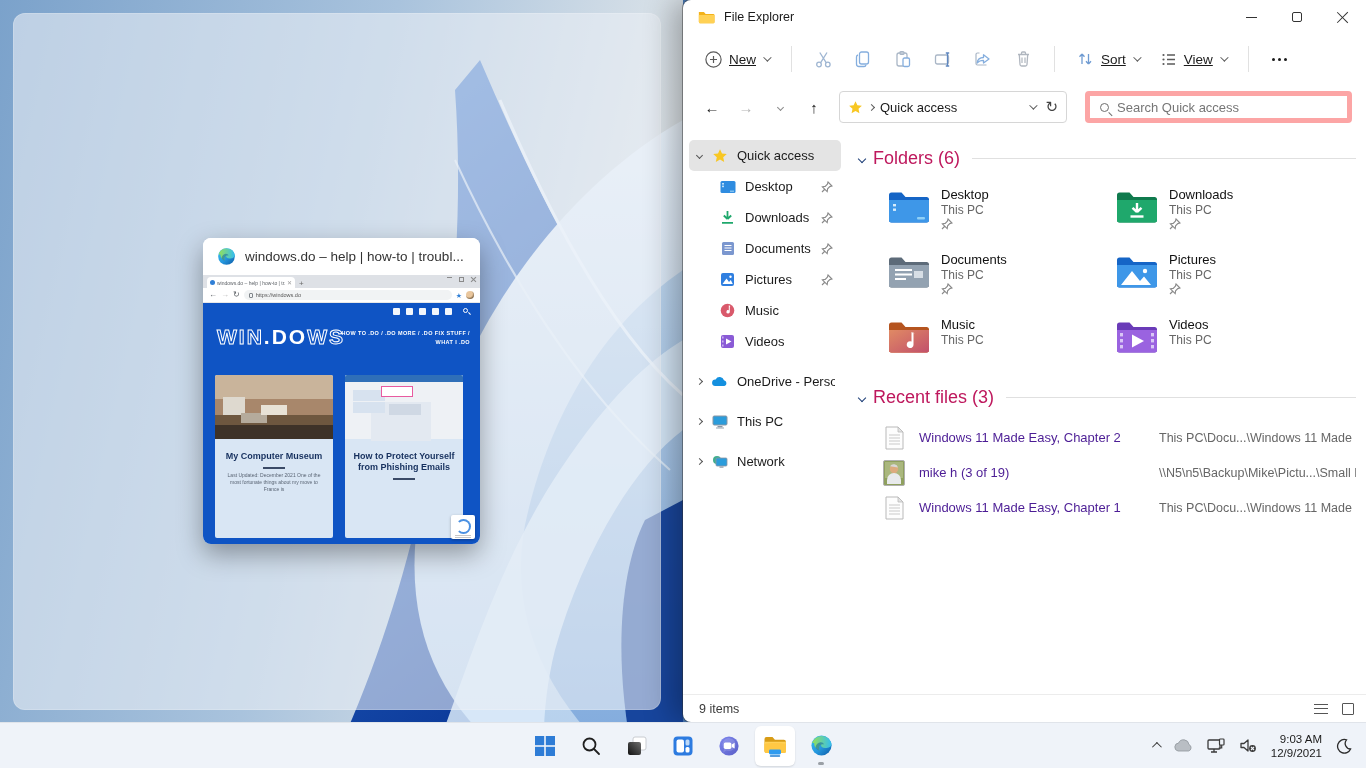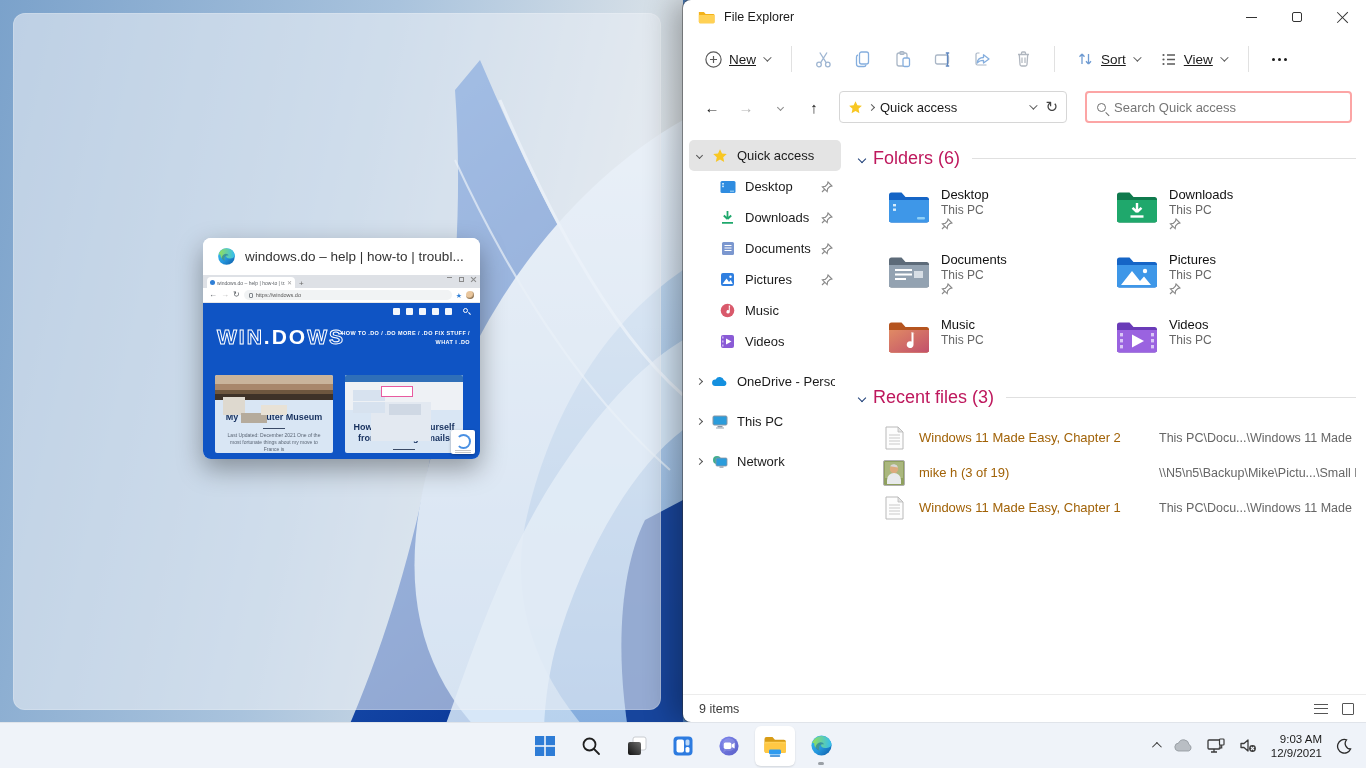--- a/index.html
+++ b/index.html
@@ -6,21 +6,21 @@
   html,body { width:1366px; height:768px; overflow:hidden; }
   body { font-family:"Liberation Sans", sans-serif; position:relative; background:#4a7ab5; }
 
   
   .desktop { position:absolute; left:0; top:0; width:683px; height:768px; overflow:hidden; }
   .wallpaper { position:absolute; inset:0; }
   .snap-overlay { position:absolute; left:13px; top:13px; width:648px; height:697px;
     border-radius:12px; background:rgba(233,239,245,0.60); box-shadow:0 0 0 1px rgba(255,255,255,0.18) inset; }
 
   
-  .thumb-win { position:absolute; left:203px; top:238px; width:277px; height:221px;
+  .thumb-win { position:absolute; left:203px; top:238px; width:277px; height:306px;
     border-radius:8px; overflow:hidden; background:#fff; box-shadow:0 10px 26px rgba(0,0,0,0.35); }
   .thumb-titlebar { height:37px; background:#fff; display:flex; align-items:center; gap:9px; padding:0 14px; }
   .thumb-title { font-size:13.5px; color:#333; white-space:nowrap; overflow:hidden; }
   .mini-browser { position:absolute; left:0; top:37px; right:0; bottom:0; background:#dee1e6; }
   .mini-tabstrip { height:13px; background:#dee1e6; display:flex; align-items:flex-end; padding:0 4px; position:relative; }
   .mini-tab { width:88px; height:11px; background:#fff; border-radius:4px 4px 0 0; display:flex; align-items:center; gap:2px; padding:0 3px; }
   .mini-tab-fav { width:5px; height:5px; border-radius:50%; background:#2f7fd6; flex:none; }
   .mini-tab-label { font-size:5px; color:#5f6368; white-space:nowrap; overflow:hidden; flex:1; }
   .mini-tab-x { font-size:6px; color:#9a9a9a; line-height:1; }
   .mini-newtab { font-size:8px; color:#6b6b6b; margin-left:4px; line-height:1; }
@@ -87,21 +87,21 @@
   .dots3 i { width:3px; height:3px; border-radius:50%; background:#1b1b1b; display:block; }
 
   .addr-row { height:46px; flex:none; display:flex; align-items:center; padding:0 14px; gap:4px; }
   .addr-nav { width:30px; height:30px; display:flex; align-items:center; justify-content:center; font-size:15px; color:#1b1b1b; border-radius:4px; }
   .addr-nav.dis { color:#b5b5b5; }
   .addr-nav .chev { transform:rotate(45deg); border-color:#8a8a8a; width:5px; height:5px; }
   .crumb-box { height:32px; flex:1; max-width:228px; border:1px solid #d6d6d6; border-radius:4px; display:flex; align-items:center; padding:0 8px; gap:6px; margin-left:6px; background:#fff; }
   .crumb-label { font-size:13px; color:#1b1b1b; flex:1; }
   .crumb-chev { margin-left:auto; }
   .refresh { font-size:15px; color:#444; margin-left:4px; }
-  .search-box { height:32px; flex:1; border:2px solid #fca5a5; border-radius:4px; display:flex; align-items:center; padding:0 10px; gap:8px; margin-left:14px; background:#fff; }
+  .search-box { height:32px; flex:1; border:5px solid #fca5a5; border-radius:4px; display:flex; align-items:center; padding:0 10px; gap:8px; margin-left:14px; background:#fff; }
   .search-box input { border:none; outline:none; flex:1; font-size:13px; color:#333; font-family:"Liberation Sans",sans-serif; background:transparent; }
   .search-box input::placeholder { color:#767676; }
   .mag { width:9px; height:9px; border:1.4px solid #6e6e6e; border-radius:50%; position:relative; flex:none; }
   .mag::after { content:""; position:absolute; left:8px; top:8px; width:5px; height:1.4px; background:#6e6e6e; transform:rotate(45deg); transform-origin:0 0; }
 
   .body { flex:1; display:flex; min-height:0; }
   .sidebar { width:162px; flex:none; padding:10px 4px 0 6px; overflow:hidden; }
   .side-item { height:31px; display:flex; align-items:center; gap:9px; padding:0 6px 0 8px; border-radius:5px; font-size:13px; color:#1b1b1b; position:relative; }
   .side-item.sel { background:#e4e4e4; }
   .side-item .s-chev { width:5px; height:5px; border-right:1.3px solid #555; border-bottom:1.3px solid #555; flex:none; }
@@ -119,21 +119,21 @@
   .group-head .g-chev { width:6px; height:6px; border-right:1.4px solid #1c3d76; border-bottom:1.4px solid #1c3d76; transform:rotate(45deg); }
   .group-rule { flex:1; height:1px; background:#e0e0e0; margin-left:4px; }
   .tiles { display:grid; grid-template-columns:228px 228px; column-gap:0px; row-gap:7px; padding:8px 0 4px 22px; }
   .tile { display:flex; gap:10px; height:58px; align-items:flex-start; border-radius:4px; padding:4px 6px; }
   .tile-icon { width:44px; height:44px; flex:none; margin-top:1px; }
   .tile-name { font-size:13px; color:#111; line-height:16px; margin-top:2px; }
   .tile-loc { font-size:12px; color:#666; line-height:15px; }
   .recent-list { padding:8px 0 0 22px; }
   .recent-row { display:flex; align-items:center; height:35px; gap:12px; border-radius:4px; }
   .recent-ico { width:26px; flex:none; display:flex; justify-content:center; }
-  .recent-name { font-size:13px; color:#a16207; width:228px; white-space:nowrap; overflow:hidden; }
+  .recent-name { font-size:13px; color:#4c1d95; width:228px; white-space:nowrap; overflow:hidden; }
   .recent-path { font-size:12.5px; color:#666; white-space:nowrap; overflow:hidden; flex:1; }
   .statusbar { height:28px; flex:none; border-top:1px solid #ececec; display:flex; align-items:center; padding:0 12px 0 16px; }
   .status-items { font-size:12.5px; color:#3b3b3b; }
   .status-views { margin-left:auto; display:flex; gap:14px; align-items:center; }
   .sv-lines { width:14px; height:10px; border-top:1.6px solid #555; border-bottom:1.6px solid #555; position:relative; }
   .sv-lines::after { content:""; position:absolute; left:0; top:3.2px; width:14px; height:1.6px; background:#555; }
   .sv-box { width:12px; height:12px; border:1.6px solid #555; border-radius:1px; }
 
   
   .taskbar { position:absolute; left:0; bottom:0; width:1366px; height:46px; background:#eff3f9; border-top:1px solid rgba(0,0,0,0.06); z-index:50; }

